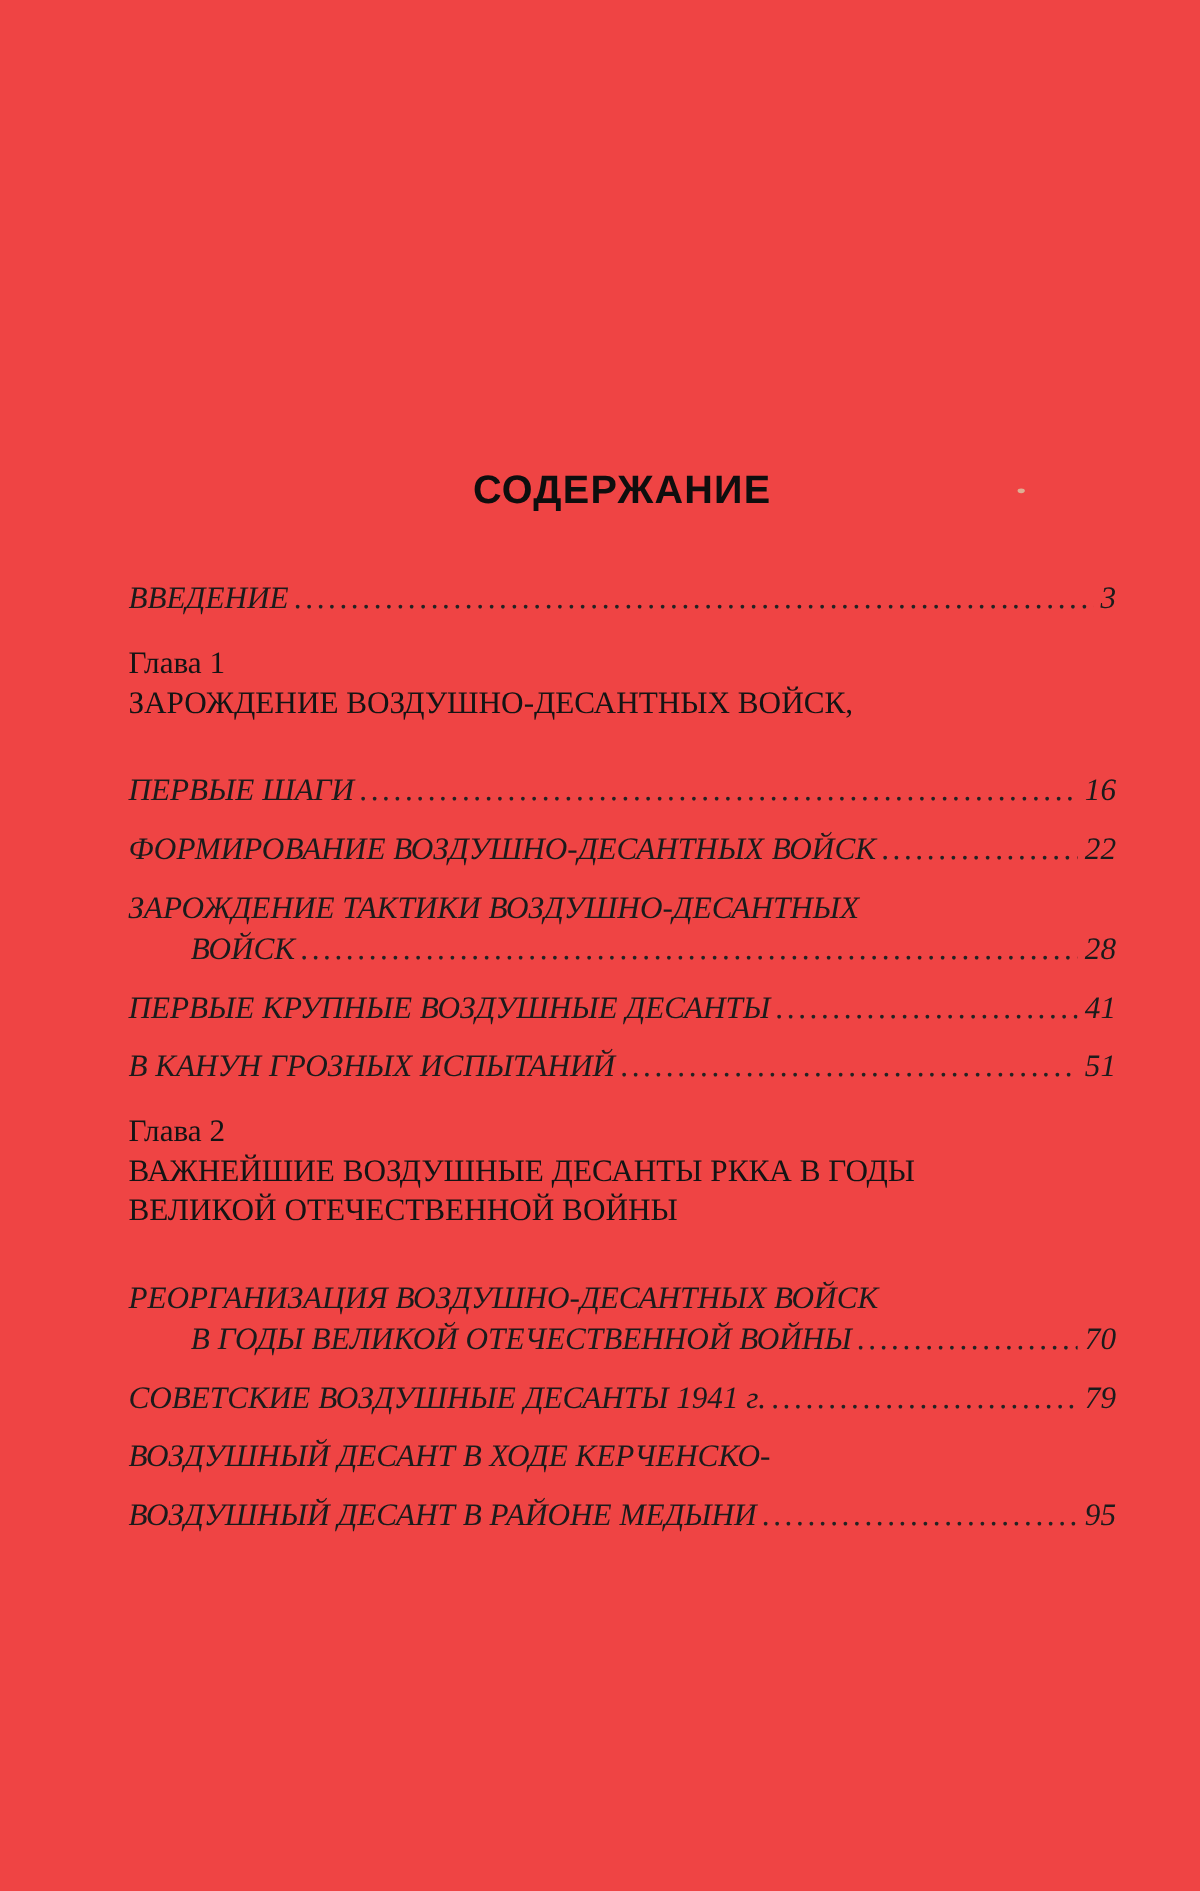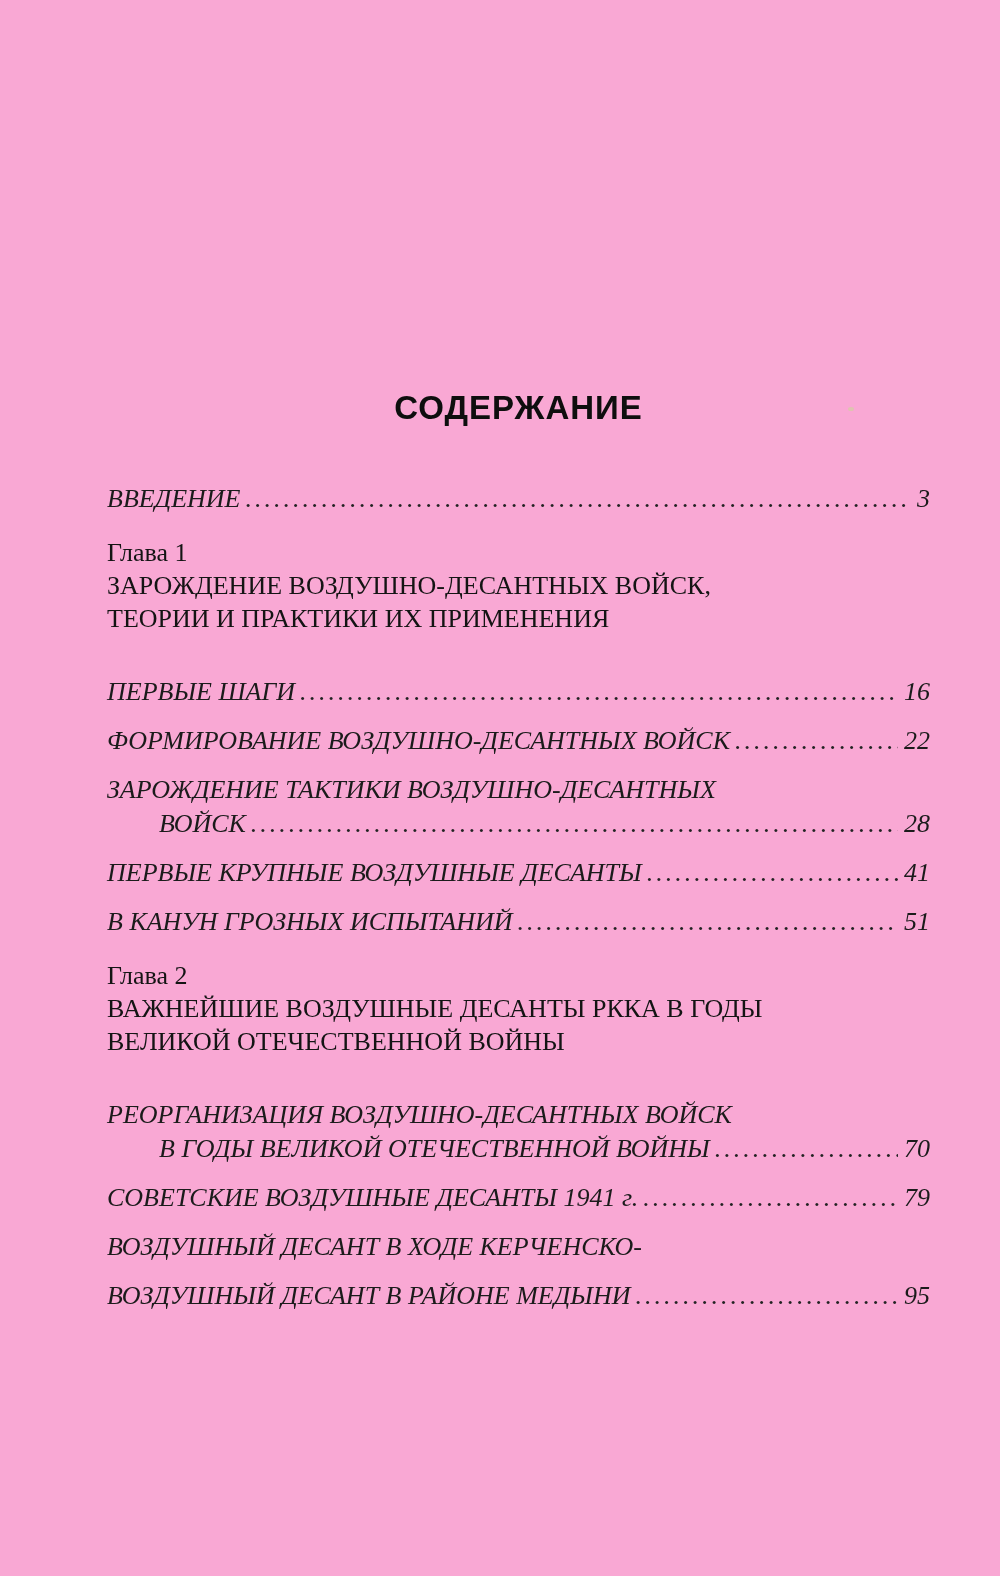--- a/index.html
+++ b/index.html
@@ -1,21 +1,21 @@
 <!DOCTYPE html>
 <html><head>
 <meta charset="utf-8">
 <style>
   html, body { margin: 0; padding: 0; background: #ffffff; }
 
   .page {
     position: relative;
     width: 1000px;
     height: 1576px;
-    background: #f9a8d4;
+    background: #ef4444;
     box-sizing: border-box;
     padding: 390px 70px 0 107px;
     font-family: "Liberation Serif", "DejaVu Serif", serif;
     color: #1b1b1b;
     overflow: hidden;
   }
 
   .doc-title {
     margin: 0 0 56px 0;
     text-align: center;
@@ -95,21 +95,20 @@
     <div class="row">
       <span class="t">ВВЕДЕНИЕ</span>
       <span class="dots"></span>
       <span class="pg">3</span>
     </div>
   </div>
 
   <div class="chapter">
     <div class="chapter-label">Глава 1</div>
     <div class="chapter-line">ЗАРОЖДЕНИЕ ВОЗДУШНО-ДЕСАНТНЫХ ВОЙСК,</div>
-    <div class="chapter-line">ТЕОРИИ И ПРАКТИКИ ИХ ПРИМЕНЕНИЯ</div>
   </div>
 
   <div class="toc-entry">
     <div class="row">
       <span class="t">ПЕРВЫЕ ШАГИ</span>
       <span class="dots"></span>
       <span class="pg">16</span>
     </div>
   </div>
 

